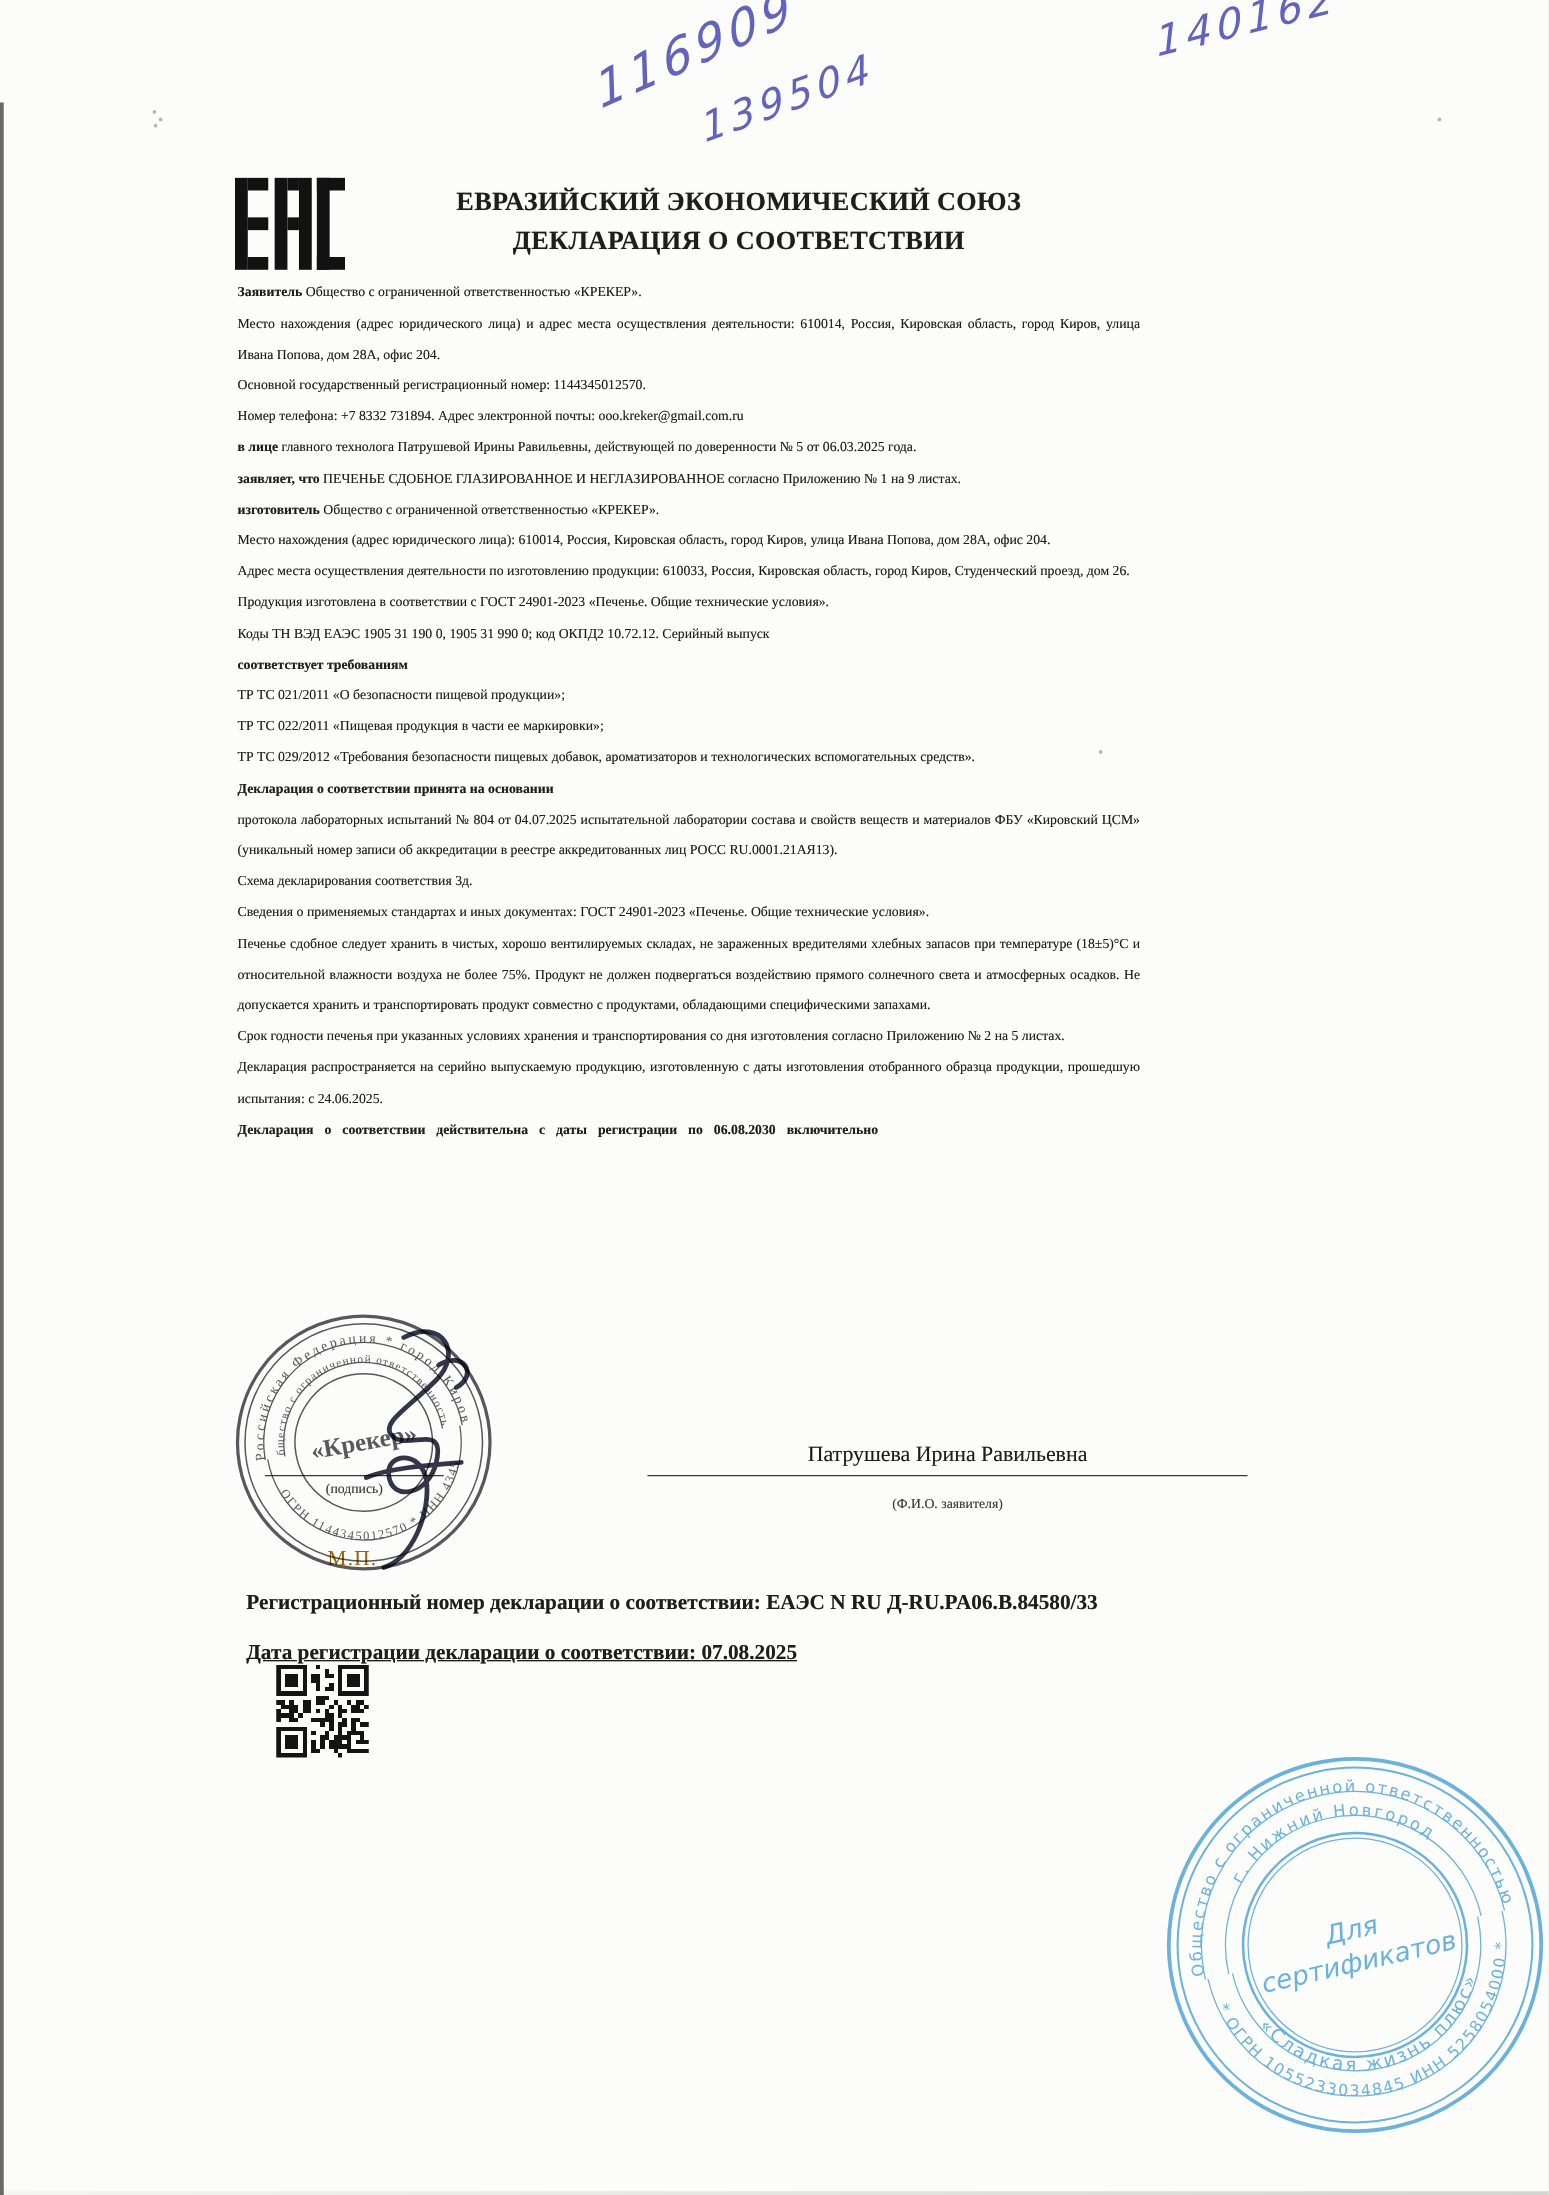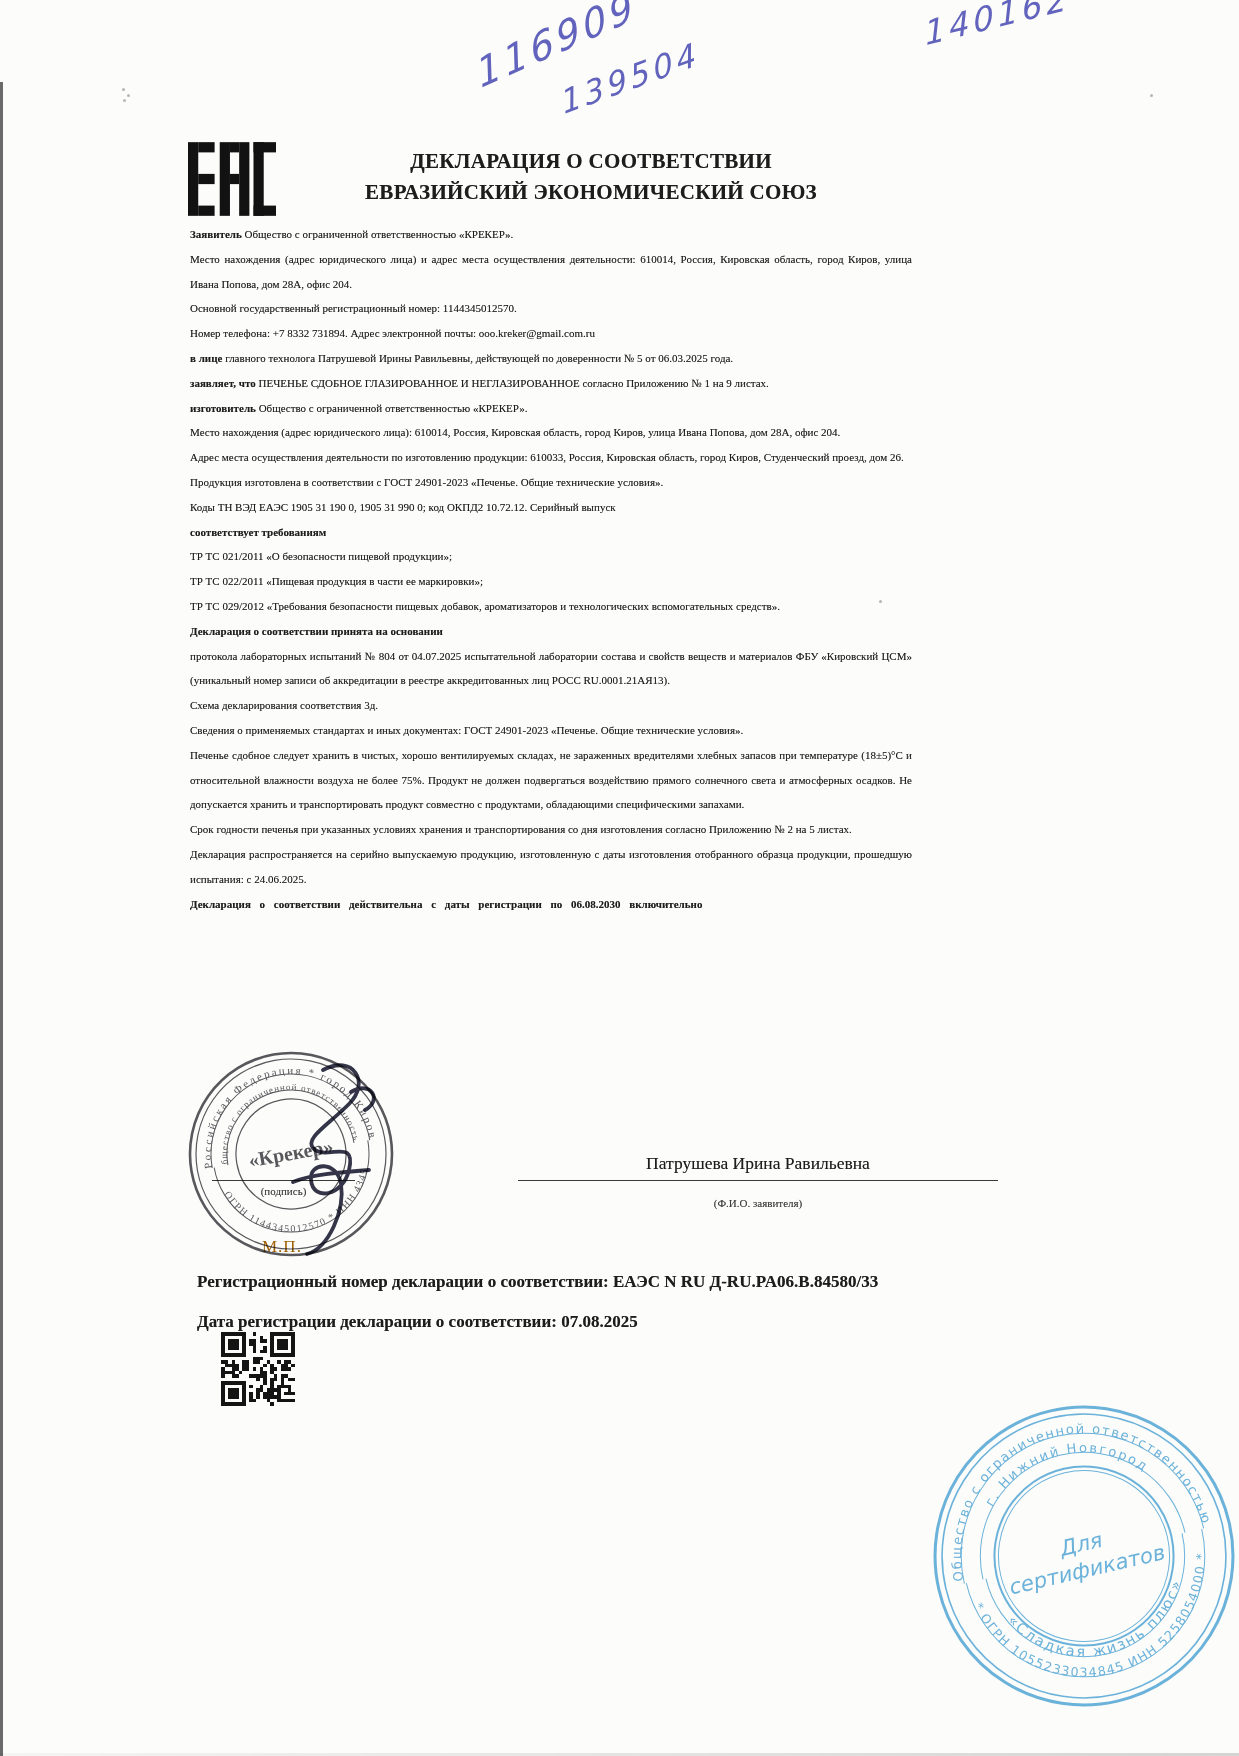--- a/index.html
+++ b/index.html
@@ -55,21 +55,21 @@
     font-size:17.5px; text-shadow:0 0 .5px rgba(25,25,25,.45);
   }
   .mp-mark { position:absolute; left:262px; top:1237px; font-size:17px;
     letter-spacing:1px; color:#a16207; }
 
   .reg-line {
     position:absolute; left:197px; width:900px; font-weight:bold; font-size:17px;
     text-shadow:0 0 .5px rgba(25,25,25,.5); white-space:nowrap;
   }
   .reg-number { top:1272px; }
-  .reg-date   { top:1312px; }
+  .reg-date   { top:1312px;text-decoration:underline; }
 
   .qr { position:absolute; left:221px; top:1332px; }
 
   .stamp { position:absolute; mix-blend-mode:multiply; }
   .stamp-black { left:183px; top:1046px; opacity:.82; }
   .stamp-sign  { left:253px; top:1052px; opacity:.92; }
   .stamp-blue  { left:928px; top:1400px; opacity:.88; }
 </style>
 </head>
 <body>
@@ -101,22 +101,22 @@
       <rect x="41" y="0" width="9" height="10"></rect>
       <rect x="41" y="31" width="9" height="10"></rect>
 
       <rect x="64" y="0" width="10" height="72"></rect>
       <rect x="64" y="0" width="22" height="10"></rect>
       <rect x="64" y="62" width="22" height="10"></rect>
     </g>
   </svg>
 
   <div class="title-block">
+    <div>ЕВРАЗИЙСКИЙ ЭКОНОМИЧЕСКИЙ СОЮЗ</div>
     <div>ДЕКЛАРАЦИЯ О СООТВЕТСТВИИ</div>
-    <div>ЕВРАЗИЙСКИЙ ЭКОНОМИЧЕСКИЙ СОЮЗ</div>
   </div>
 
   <div class="doc-body" id="doc-body">
       <p><b>Заявитель </b><span>Общество с ограниченной ответственностью «КРЕКЕР».</span></p>
       <p><b></b><span>Место нахождения (адрес юридического лица) и адрес места осуществления деятельности: 610014, Россия, Кировская область, город Киров, улица Ивана Попова, дом 28А, офис 204.</span></p>
       <p><b></b><span>Основной государственный регистрационный номер: 1144345012570.</span></p>
       <p><b></b><span>Номер телефона: +7 8332 731894. Адрес электронной почты: ooo.kreker@gmail.com.ru</span></p>
       <p><b>в лице </b><span>главного технолога Патрушевой Ирины Равильевны, действующей по доверенности № 5 от 06.03.2025 года.</span></p>
       <p><b>заявляет, что </b><span>ПЕЧЕНЬЕ СДОБНОЕ ГЛАЗИРОВАННОЕ И НЕГЛАЗИРОВАННОЕ согласно Приложению № 1 на 9 листах.</span></p>
       <p><b>изготовитель </b><span>Общество с ограниченной ответственностью «КРЕКЕР».</span></p>

